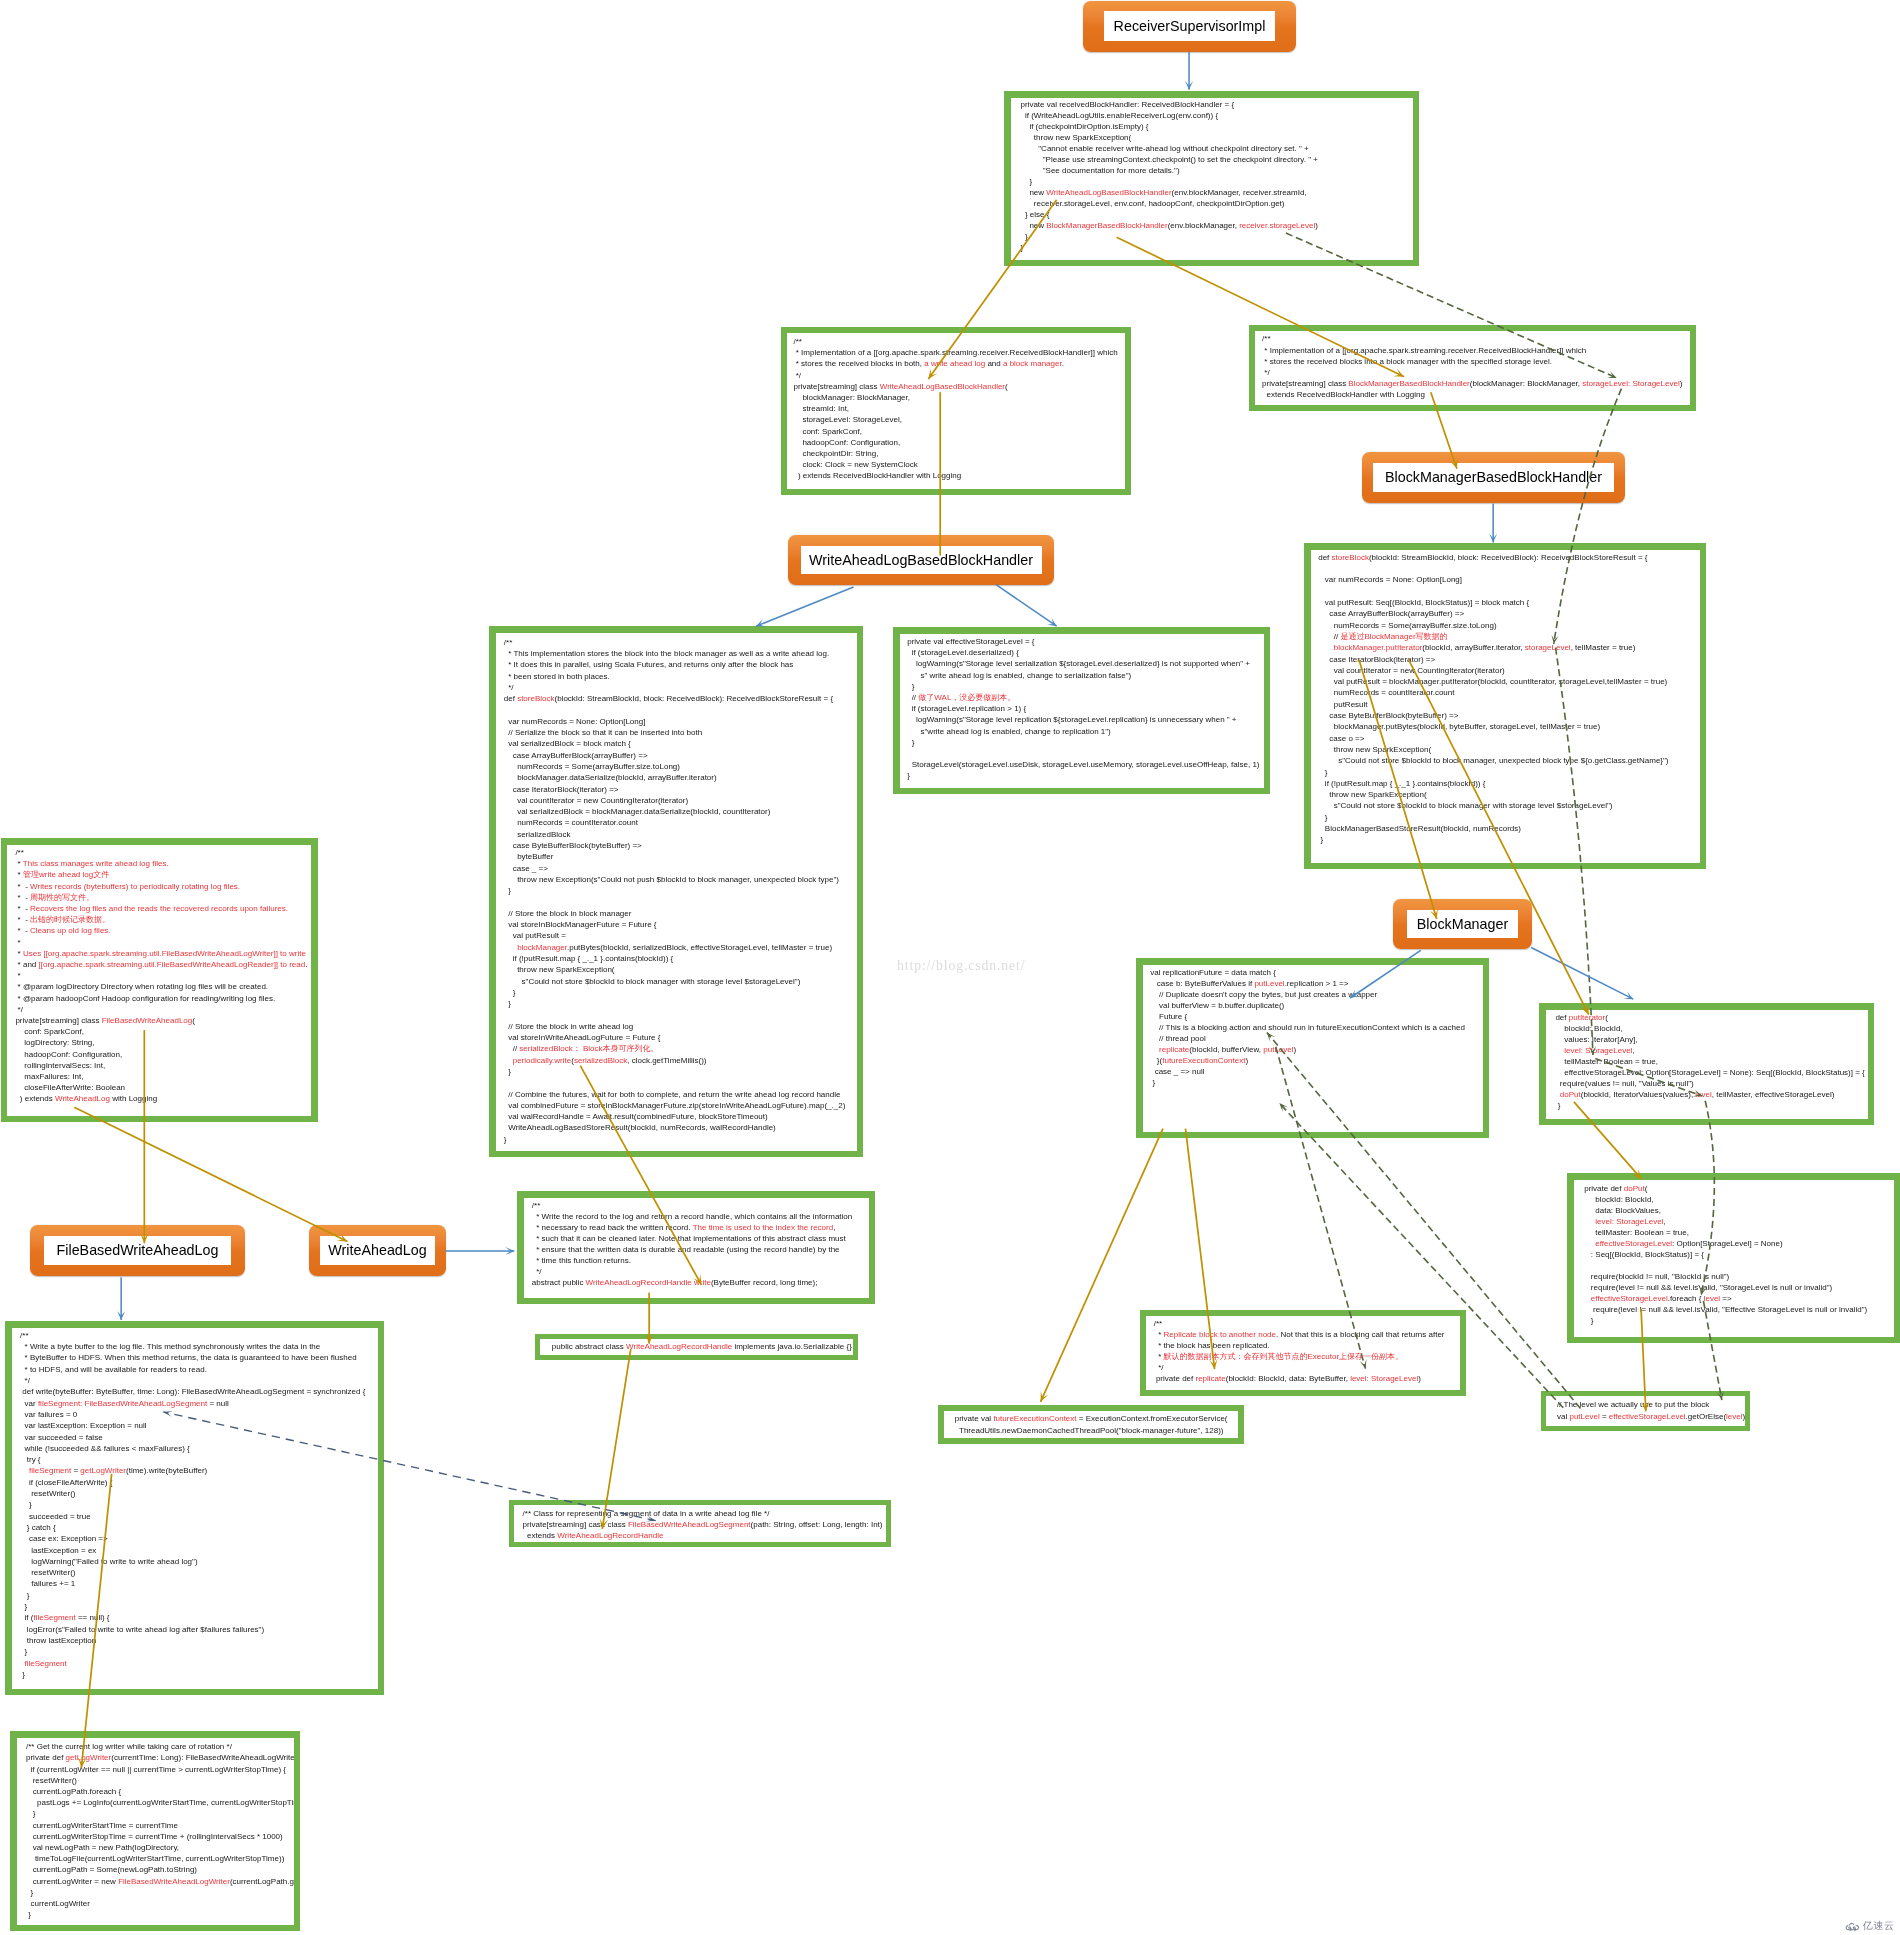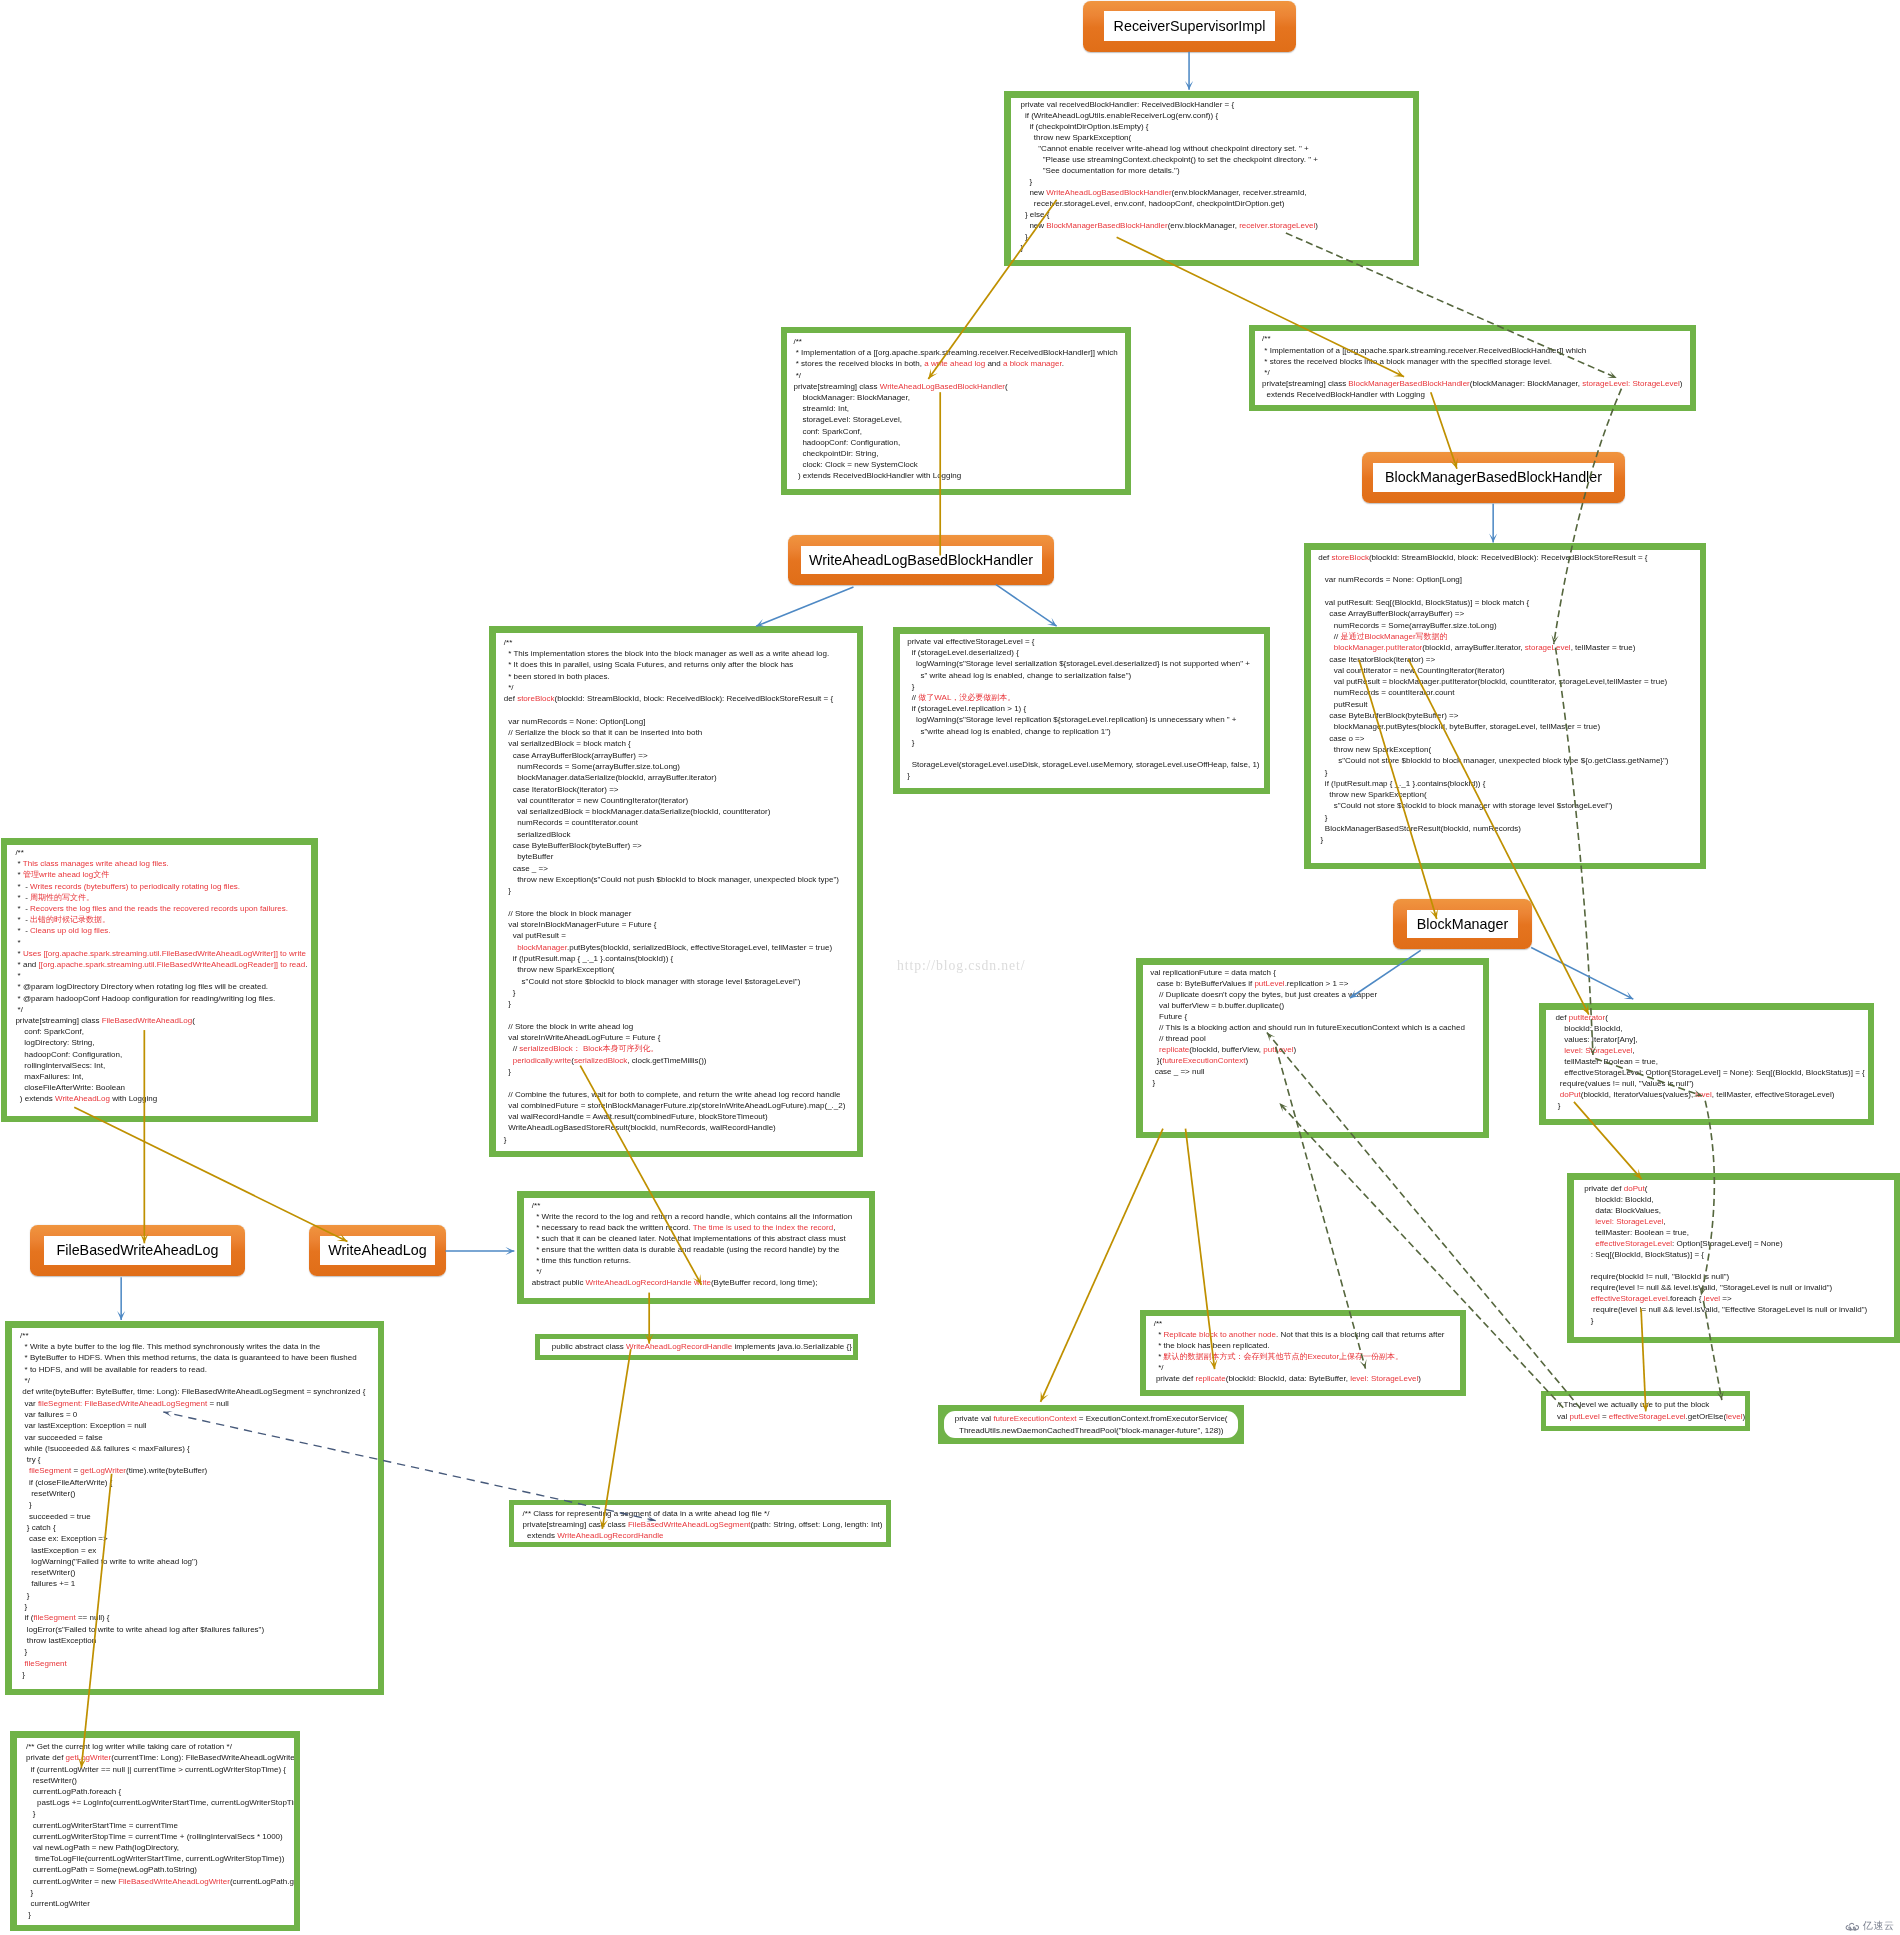--- a/index.html
+++ b/index.html
@@ -459,21 +459,21 @@
       <div class="inner" style="left:6px;top:6px;right:6px;bottom:6px;">
         <div class="code" style="left:7.7px;top:1.8px;line-height:11px;">/**
   * <span class="r">Replicate block to another node</span>. Not that this is a blocking call that returns after
   * the block has been replicated.
   * <span class="r">默认的数据副本方式：会存到其他节点的Executor上保存一份副本。</span>
   */
  private def <span class="r">replicate</span>(blockId: BlockId, data: ByteBuffer, <span class="r">level: StorageLevel</span>)</div>
       </div>
     </div>
 <div class="codebox" style="left:938px;top:1405px;width:306px;height:39px;">
-      <div class="inner" style="left:6px;top:6px;right:6px;bottom:6px;border-radius:11px;">
+      <div class="inner" style="left:6px;top:6px;right:6px;bottom:6px;">
         <div class="code" style="left:10.7px;top:2.4px;line-height:12px;">private val <span class="r">futureExecutionContext</span> = ExecutionContext.fromExecutorService(
   ThreadUtils.newDaemonCachedThreadPool("block-manager-future", 128))</div>
       </div>
     </div>
 <div class="codebox" style="left:1541px;top:1391px;width:209px;height:40px;">
       <div class="inner" style="left:5.3px;top:5.3px;right:5.3px;bottom:5.3px;">
         <div class="code" style="left:10.7px;top:2.4px;line-height:12.5px;">// The level we actually use to put the block
 val <span class="r">putLevel</span> = <span class="r">effectiveStorageLevel</span>.getOrElse(<span class="r">level</span>)</div>
       </div>
     </div>

